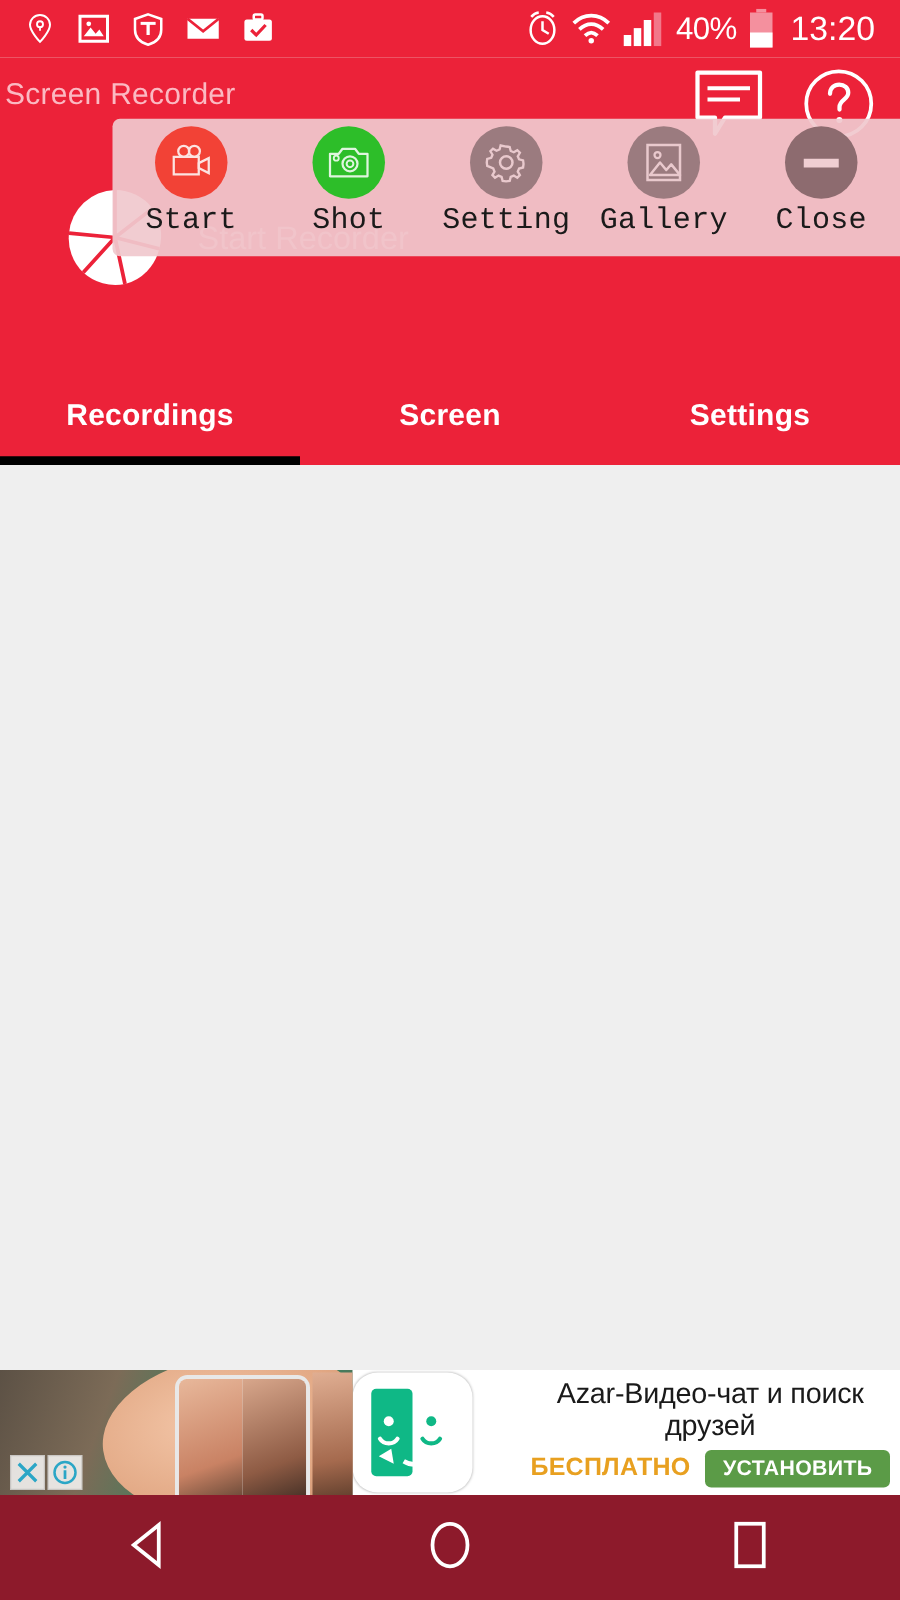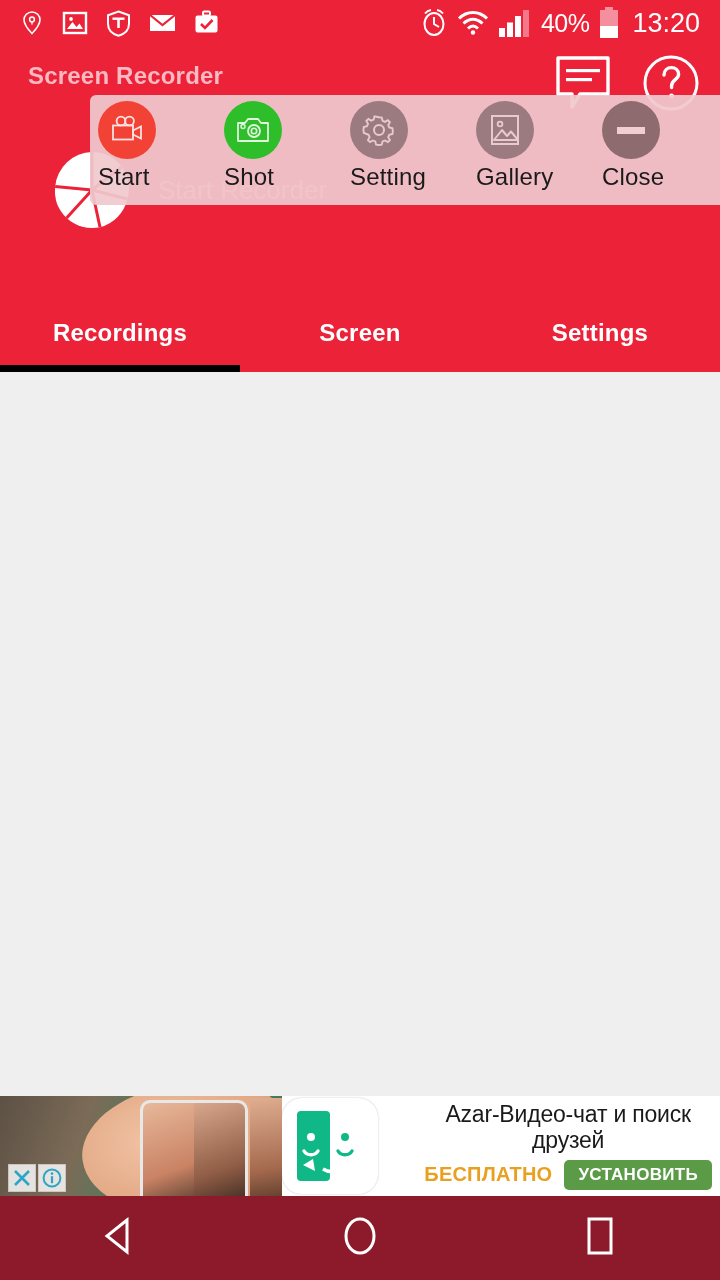--- a/index.html
+++ b/index.html
@@ -26,22 +26,22 @@
   .clock{
     color:#fff; font-size:27px; letter-spacing:0px; margin-left:3px;
   }
 
   
   .app-header{
     position:absolute; top:46px; left:0; width:720px; height:326px;
     background:#EC2239;
   }
   .app-title{
-    position:absolute; top:16px; left:28px;
-    color:#FBB9C2; font-size:24px; letter-spacing:0.2px;font-weight:bold;
+    position:absolute; top:16px; left:4px;
+    color:#FBB9C2; font-size:24px; letter-spacing:0.2px;
   }
   .header-actions{
     position:absolute; top:6px; right:18px;
     display:flex; align-items:center; gap:26px;
   }
 
   
   .logo-row{
     position:absolute; top:100px; left:48px;
     display:flex; align-items:center; gap:22px;
@@ -71,21 +71,21 @@
   .overlay-panel{
     position:absolute; top:95px; left:90px; width:630px; height:110px;
     background:rgba(240,200,206,0.93);
     border-radius:6px 0 0 6px;
     display:flex; align-items:flex-start; justify-content:space-around;
     padding-top:6px;
     z-index:5;
   }
   .ov-item{
     width:110px; display:flex; flex-direction:column;
-    align-items:flex-start; gap:4px;
+    align-items:center; gap:4px;font-family:Liberation Mono, monospace;
   }
   .ov-circle{
     width:58px; height:58px; border-radius:50%;
     display:flex; align-items:center; justify-content:center;
   }
   .ov-label{
     font-size:24px; color:#1A1A1A; letter-spacing:0.2px;
   }
 
   

